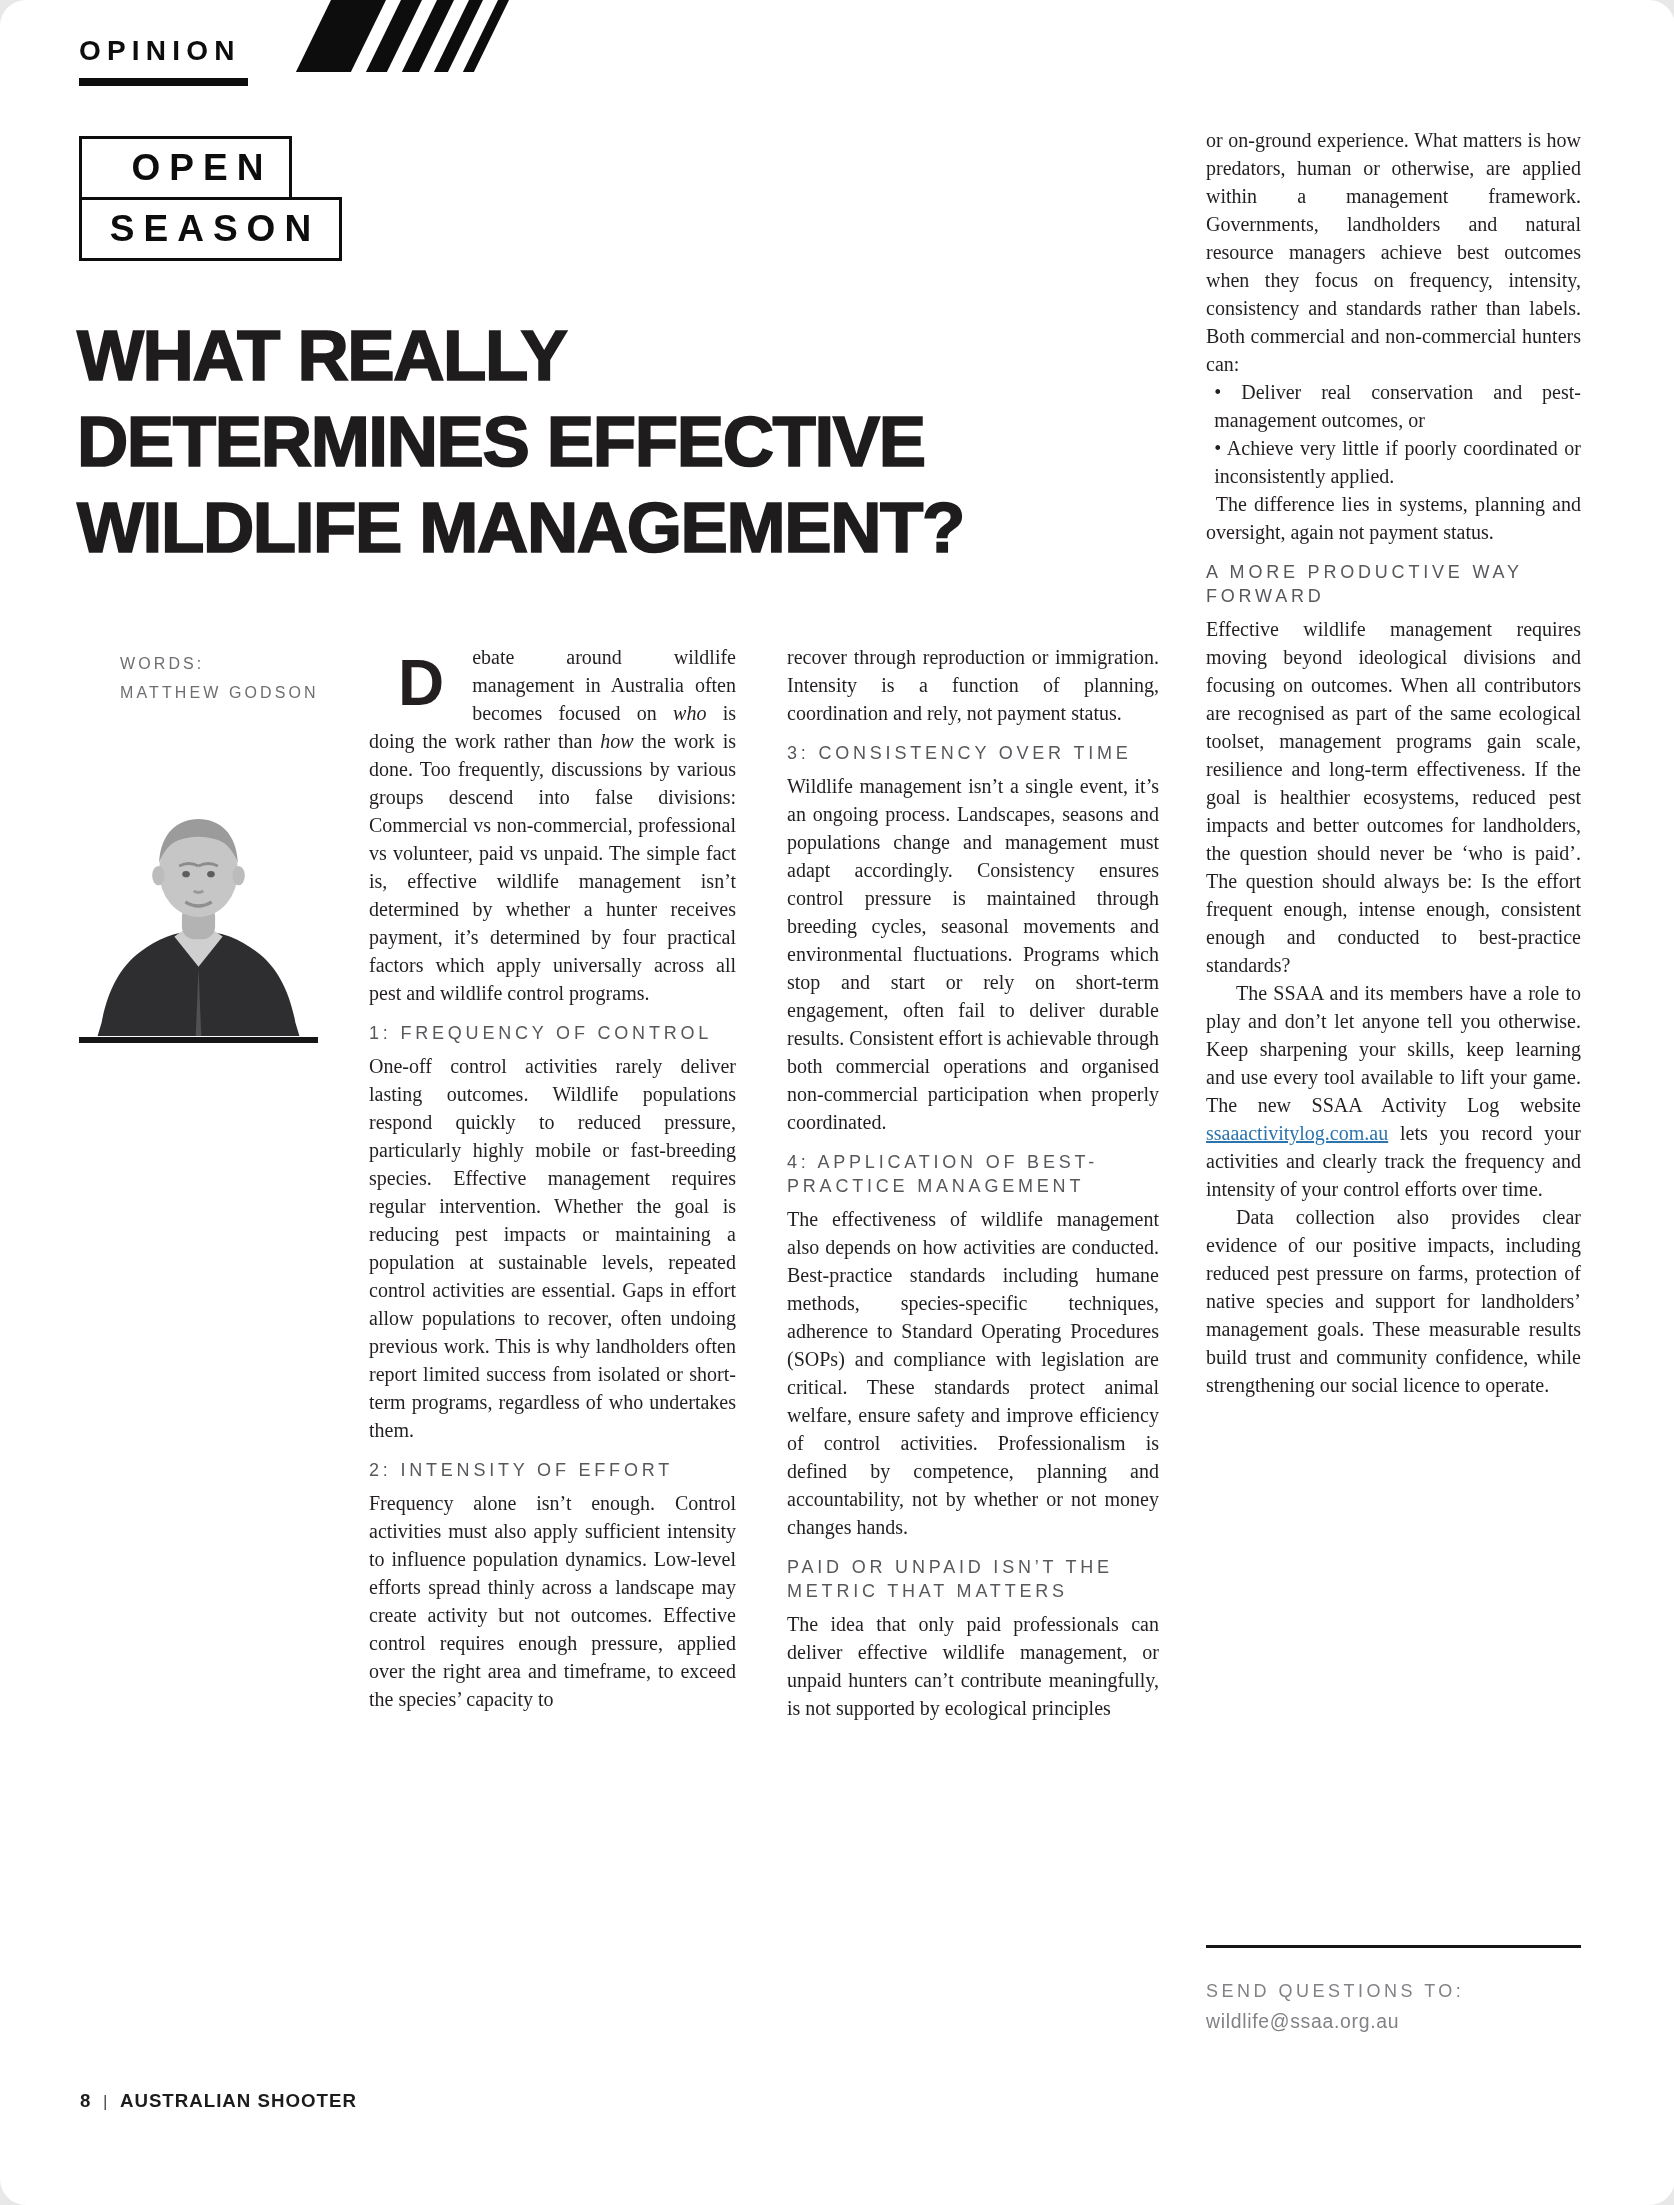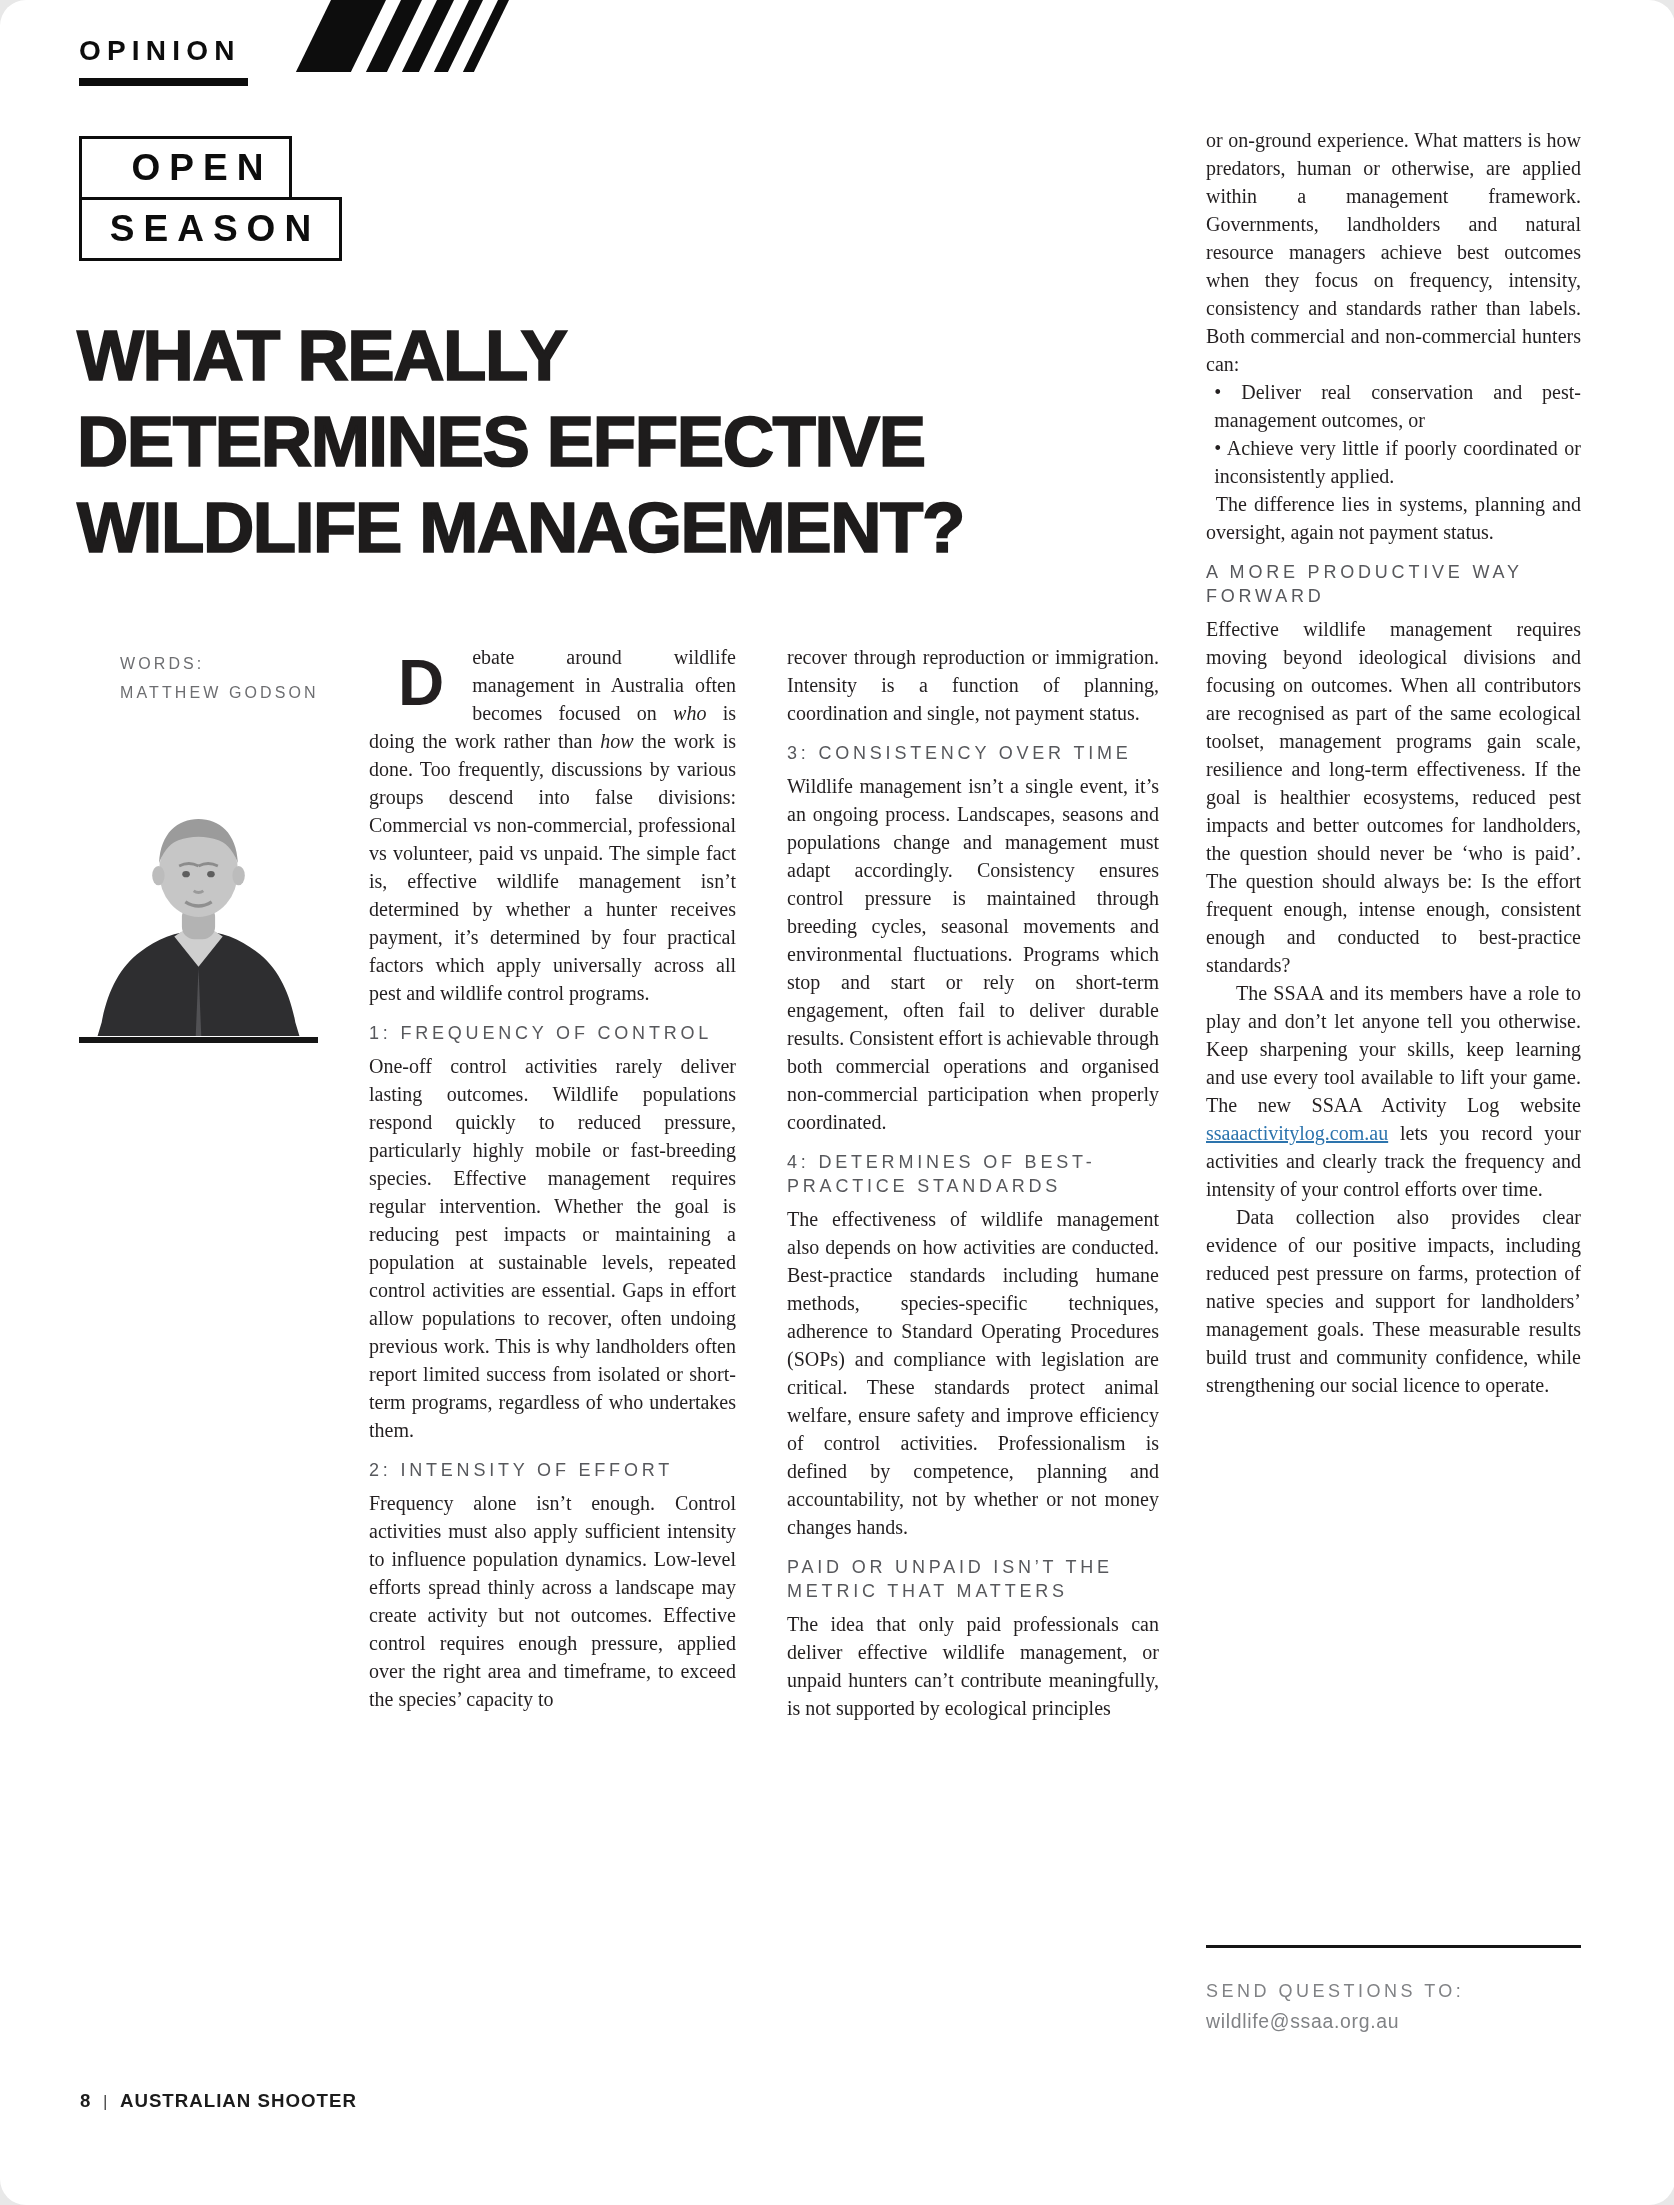--- a/index.html
+++ b/index.html
@@ -163,24 +163,24 @@
     <p class="lede">
       <span class="dropcap">D</span><span>ebate around wildlife management in Australia often becomes focused on </span><span class="it">who</span><span> is doing the work rather than </span><span class="it">how</span><span> the work is done. Too frequently, discussions by various groups descend into false divisions: Commercial vs non-commercial, professional vs volunteer, paid vs unpaid. The simple fact is, effective wildlife management isn’t determined by whether a hunter receives payment, it’s determined by four practical factors which apply universally across all pest and wildlife control programs.</span>
     </p>
     <h2 class="sec-h">1: FREQUENCY OF CONTROL</h2>
     <p>One-off control activities rarely deliver lasting outcomes. Wildlife populations respond quickly to reduced pressure, particularly highly mobile or fast-breeding species. Effective management requires regular intervention. Whether the goal is reducing pest impacts or maintaining a population at sustainable levels, repeated control activities are essential. Gaps in effort allow populations to recover, often undoing previous work. This is why landholders often report limited success from isolated or short-term programs, regardless of who undertakes them.</p>
     <h2 class="sec-h">2: INTENSITY OF EFFORT</h2>
     <p>Frequency alone isn’t enough. Control activities must also apply sufficient intensity to influence population dynamics. Low-level efforts spread thinly across a landscape may create activity but not outcomes. Effective control requires enough pressure, applied over the right area and timeframe, to exceed the species’ capacity to</p>
   </div>
 
   <div class="col col2">
-    <p>recover through reproduction or immigration. Intensity is a function of planning, coordination and single, not payment status.</p>
+    <p>recover through reproduction or immigration. Intensity is a function of planning, coordination and rely, not payment status.</p>
     <h2 class="sec-h">3: CONSISTENCY OVER TIME</h2>
     <p>Wildlife management isn’t a single event, it’s an ongoing process. Landscapes, seasons and populations change and management must adapt accordingly. Consistency ensures control pressure is maintained through breeding cycles, seasonal movements and environmental fluctuations. Programs which stop and start or rely on short-term engagement, often fail to deliver durable results. Consistent effort is achievable through both commercial operations and organised non-commercial participation when properly coordinated.</p>
-    <h2 class="sec-h">4: DETERMINES OF BEST-PRACTICE STANDARDS</h2>
+    <h2 class="sec-h">4: APPLICATION OF BEST-PRACTICE MANAGEMENT</h2>
     <p>The effectiveness of wildlife management also depends on how activities are conducted. Best-practice standards including humane methods, species-specific techniques, adherence to Standard Operating Procedures (SOPs) and compliance with legislation are critical. These standards protect animal welfare, ensure safety and improve efficiency of control activities. Professionalism is defined by competence, planning and accountability, not by whether or not money changes hands.</p>
     <h2 class="sec-h">PAID OR UNPAID ISN’T THE METRIC THAT MATTERS</h2>
     <p>The idea that only paid professionals can deliver effective wildlife management, or unpaid hunters can’t contribute meaningfully, is not supported by ecological principles</p>
   </div>
 
   <div class="col col3">
     <p>or on-ground experience. What matters is how predators, human or otherwise, are applied within a management framework. Governments, landholders and natural resource managers achieve best outcomes when they focus on frequency, intensity, consistency and standards rather than labels. Both commercial and non-commercial hunters can:</p>
     <p class="bullet">• Deliver real conservation and pest-management outcomes, or</p>
     <p class="bullet">• Achieve very little if poorly coordinated or inconsistently applied.</p>
     <p class="after-bullets">The difference lies in systems, planning and oversight, again not payment status.</p>

